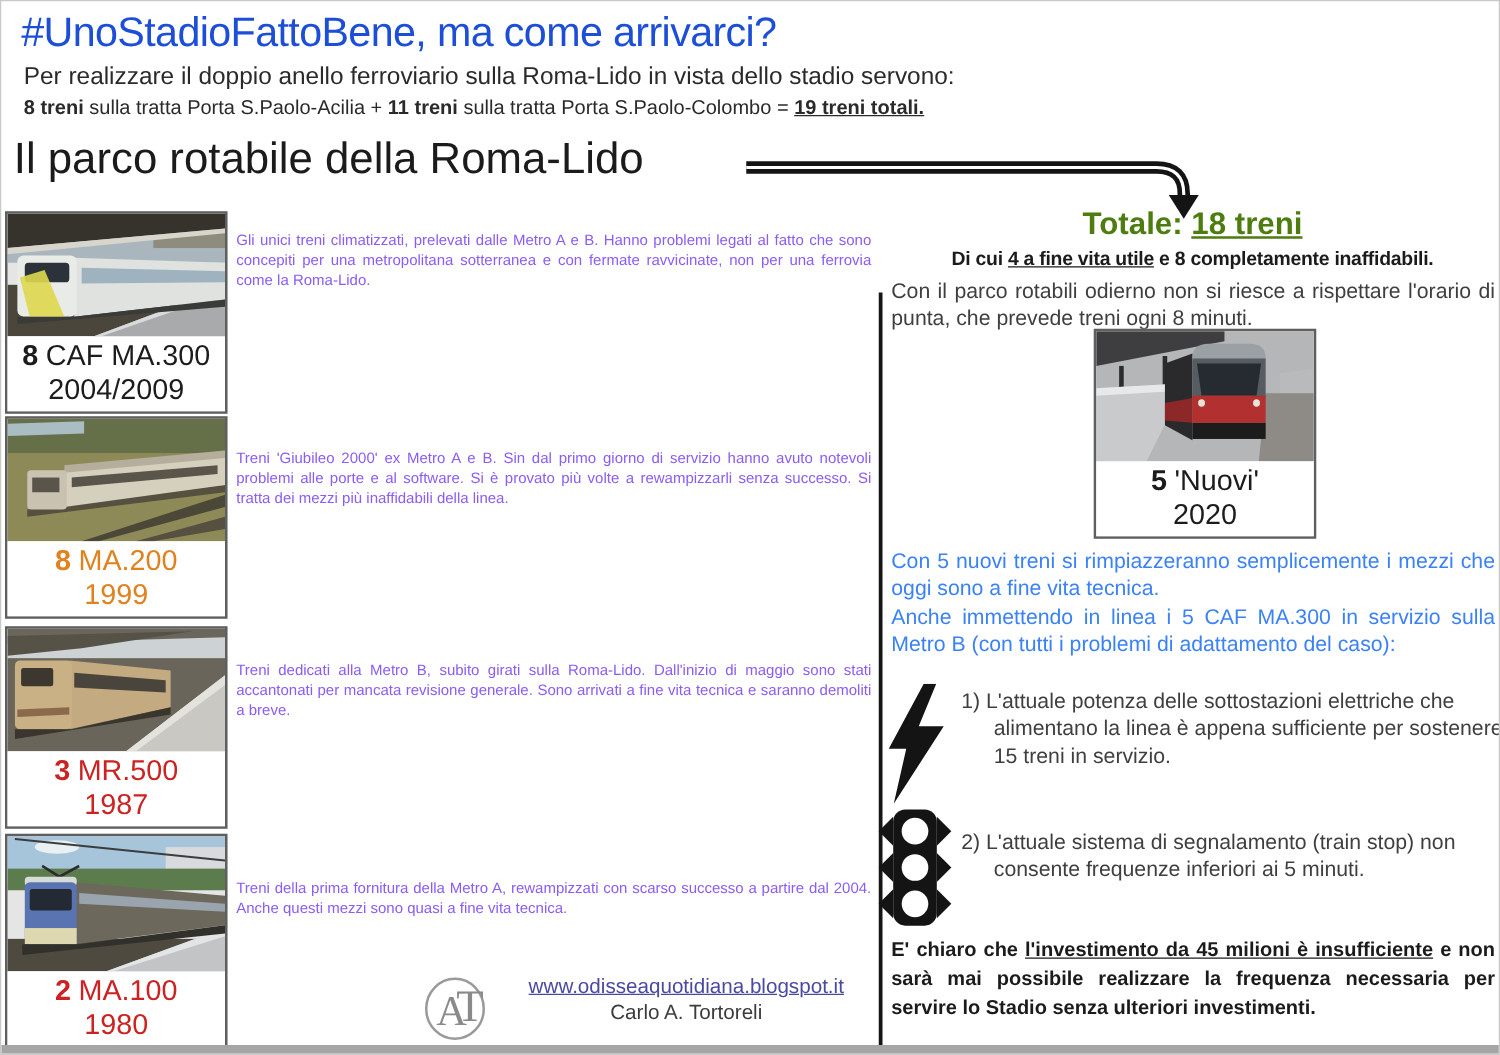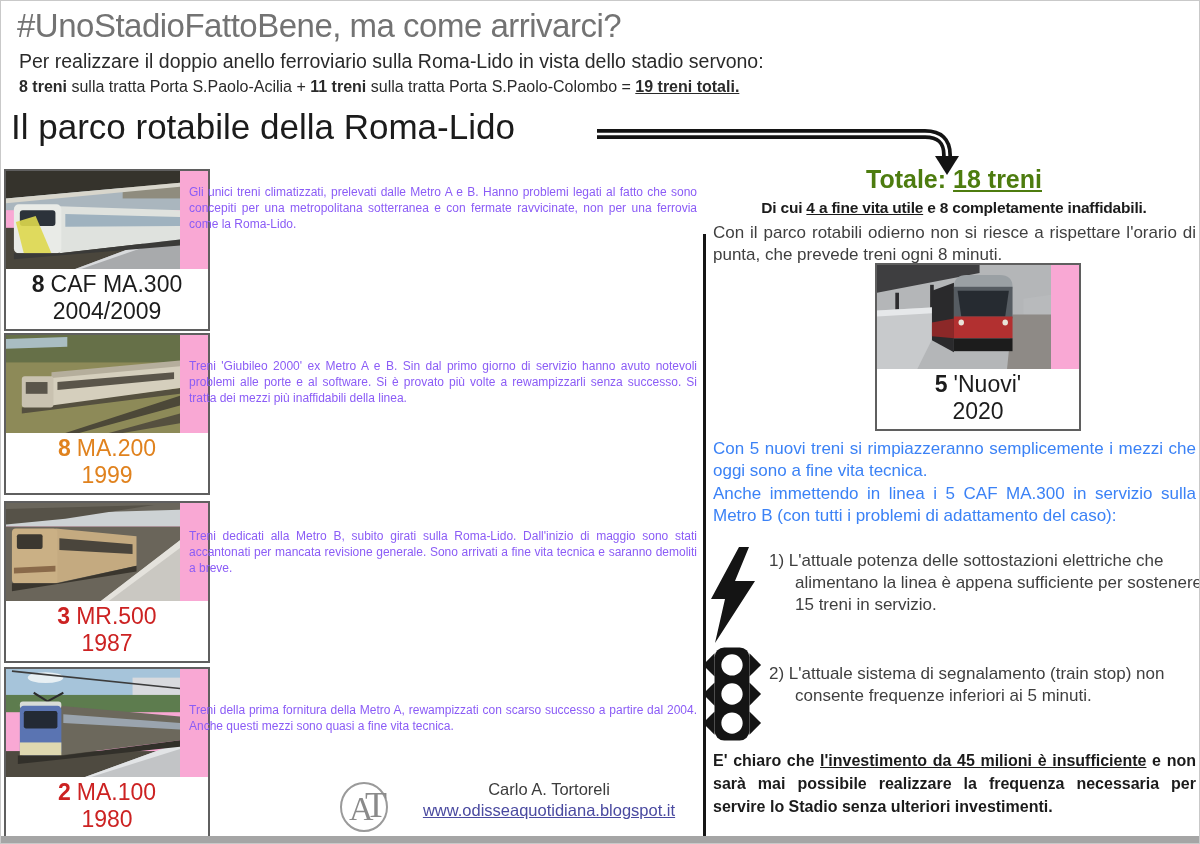--- a/index.html
+++ b/index.html
@@ -1,27 +1,27 @@
 <!DOCTYPE html>
 <html><head>
 <meta charset="utf-8">
 <style>
   html,body{margin:0;padding:0;background:#e8e8e8;}
   .page{position:relative;width:1200px;height:844px;background:#ffffff;margin:0 auto;
         font-family:"Liberation Sans",sans-serif;color:#1c1c1c;overflow:hidden;
         border:1px solid #c9c9c9;box-sizing:border-box;}
   .abs{position:absolute;}
-  .title{left:16px;top:6px;font-size:33px;letter-spacing:-0.5px;color:#737373;}
+  .title{left:16px;top:6px;font-size:33px;letter-spacing:-0.5px;color:#1d4ed8;}
   .intro{left:18px;top:49px;font-size:19.5px;color:#2a2a2a;}
   .line3{left:18px;top:77px;font-size:16px;color:#2a2a2a;}
   .b{font-weight:bold;}
   .u{text-decoration:underline;}
   .section-heading{left:10px;top:106px;font-size:35px;color:#1b1b1b;}
   .divider{left:702px;top:233px;width:3px;height:603px;background:#151515;}
-  .photo-frame{width:206px;border:2px solid #5f5f5f;background:#f9a8d4;box-sizing:border-box;}
+  .photo-frame{width:178px;border:2px solid #5f5f5f;background:#e5e5e5;box-sizing:border-box;}
   .photo-frame svg{display:block;}
   .caption{text-align:center;font-size:23px;line-height:27px;padding:2px 0 4px 0;background:#fff;}
   .cap-black{color:#1c1c1c;}
   .cap-orange{color:#e0821e;}
   .cap-red{color:#cc2222;}
   .cnt{font-weight:bold;margin-right:6px;}
   .desc{left:188px;width:508px;font-size:12px;line-height:1.33;color:#8b5cf6;text-align:justify;}
   .total{left:712px;top:164px;width:482px;text-align:center;font-size:25px;font-weight:bold;color:#4d7c0f;}
   .subtotal{left:708px;top:198px;width:490px;text-align:center;font-size:15.5px;font-weight:bold;color:#1b1b1b;letter-spacing:-0.2px;}
   .para1{left:712px;top:221px;width:483px;font-size:17px;line-height:1.32;text-align:justify;color:#3f3f3f;}
@@ -147,22 +147,22 @@
   <div class="abs desc" style="top:702px;">Treni della prima fornitura della Metro A, rewampizzati con scarso successo a partire dal 2004. Anche questi mezzi sono quasi a fine vita tecnica.</div>
 
   <div class="abs" style="left:336px;top:778px;">
     <svg width="58" height="56" viewBox="0 0 58 56">
       <ellipse cx="27" cy="28" rx="23" ry="24" fill="none" stroke="#9a9a9a" stroke-width="2"></ellipse>
       <text x="12" y="41" font-family="Liberation Serif, serif" font-size="34" fill="#8a8a8a">A</text>
       <text x="28" y="38" font-family="Liberation Serif, serif" font-size="36" fill="#8a8a8a">T</text>
     </svg>
   </div>
   <div class="abs footer-block">
+    <div><a href="#" class="footer-link">www.odisseaquotidiana.blogspot.it</a></div>
     <div>Carlo A. Tortoreli</div>
-    <div><a href="#" class="footer-link">www.odisseaquotidiana.blogspot.it</a></div>
   </div>
 
   <div class="abs total">
     <span>Totale: </span><span class="u">18 treni</span>
   </div>
   <div class="abs subtotal">
     <span>Di cui </span><span class="u">4 a fine vita utile</span><span> e 8 completamente inaffidabili.</span>
   </div>
   <div class="abs para1">Con il parco rotabili odierno non si riesce a rispettare l'orario di punta, che prevede treni ogni 8 minuti.</div>
 

